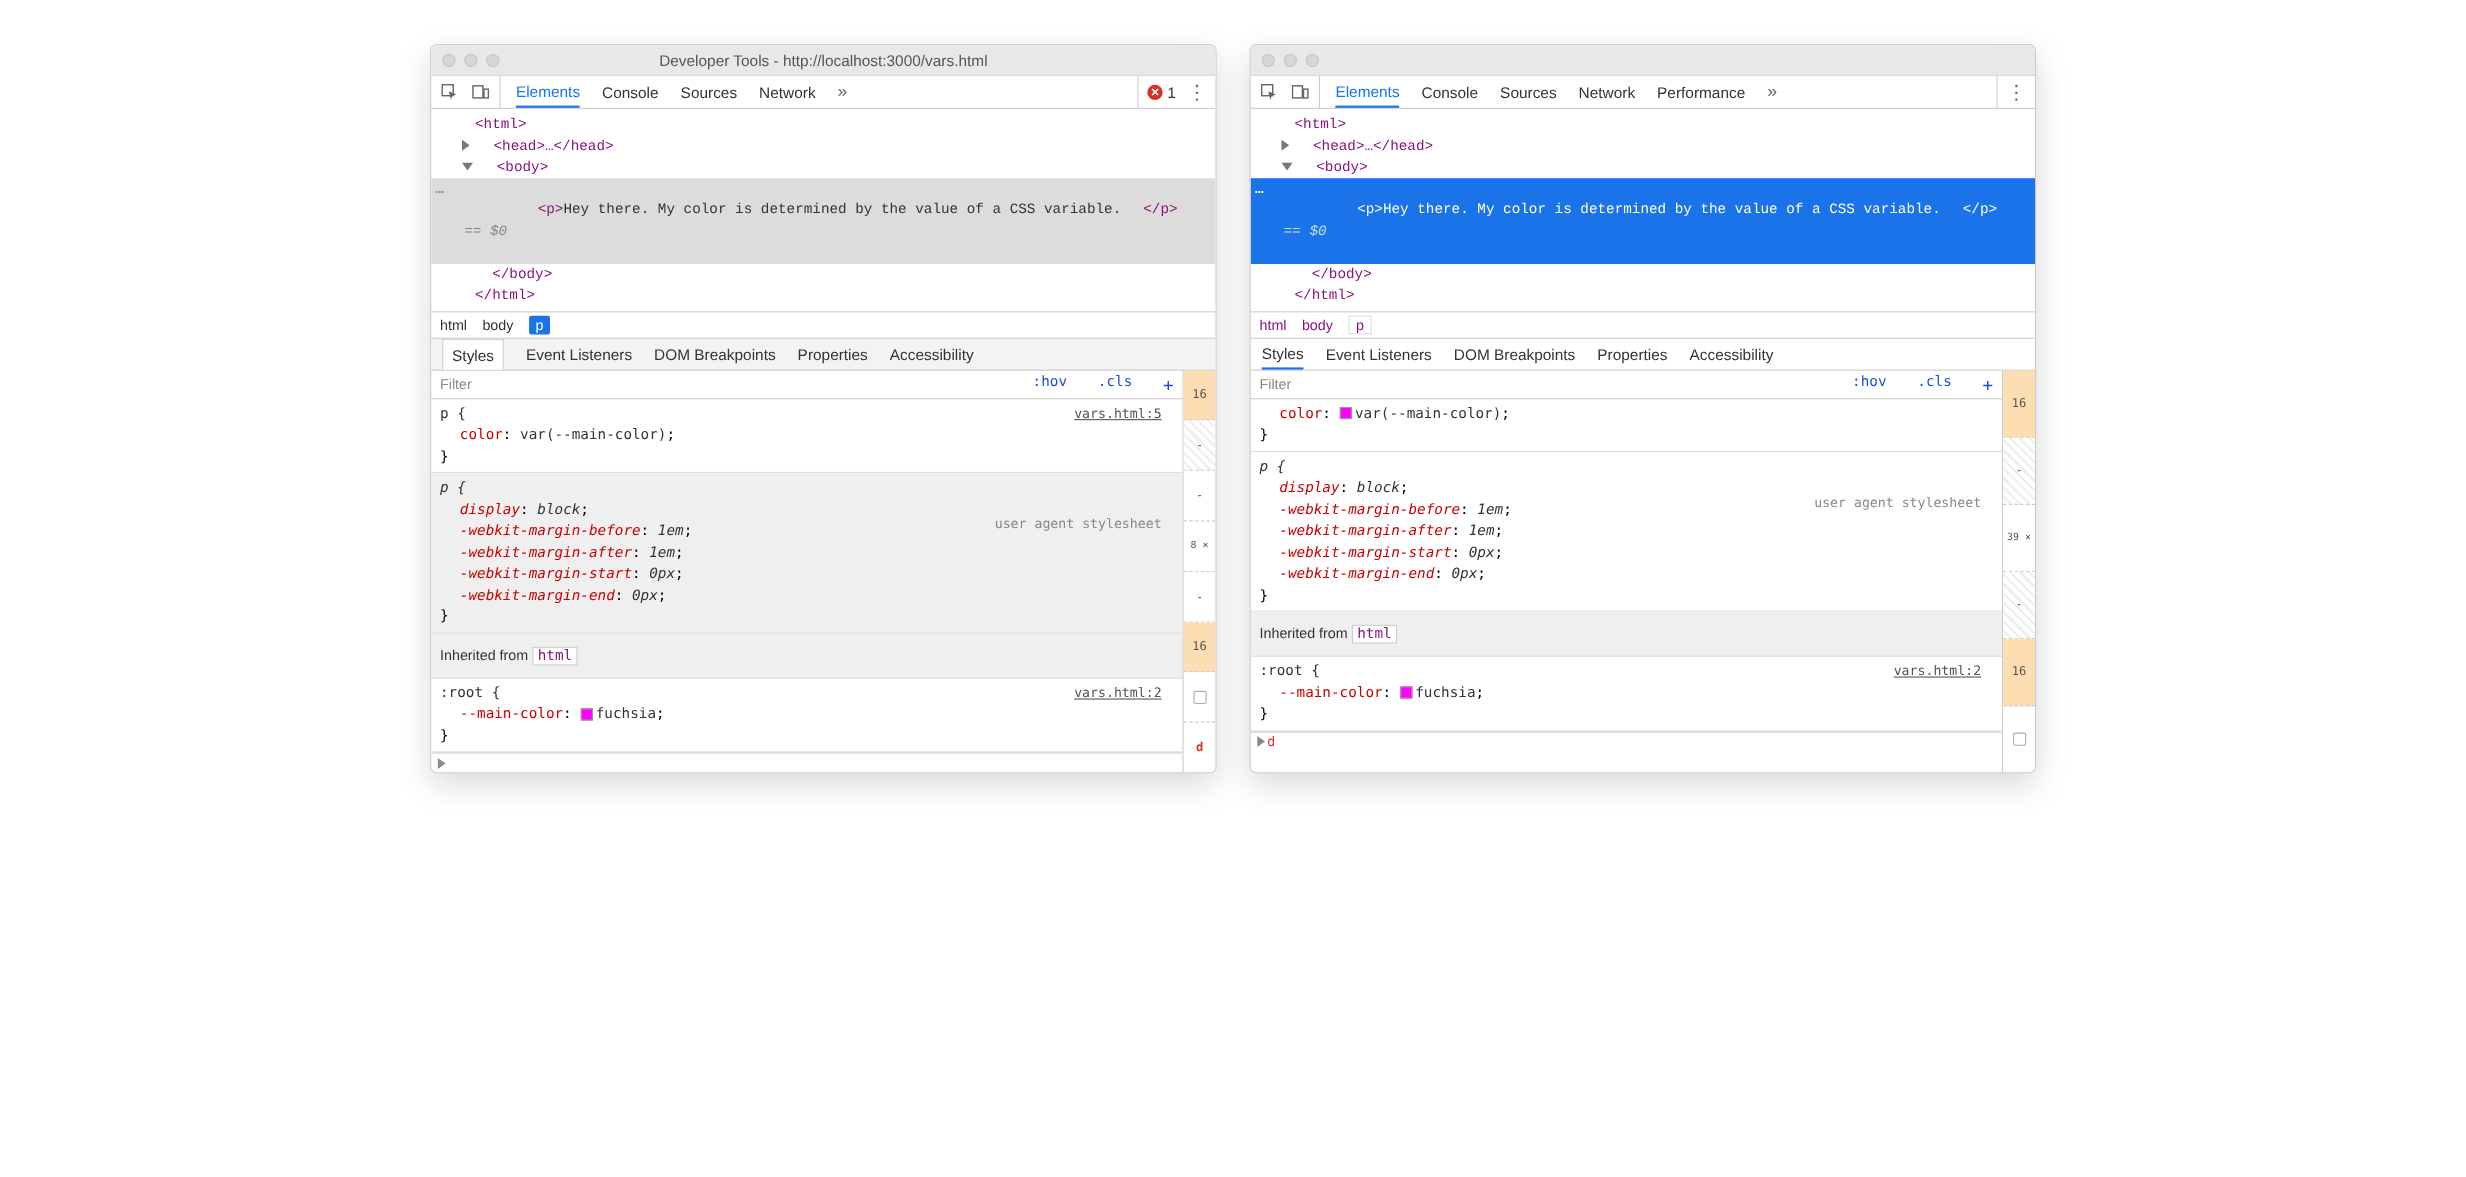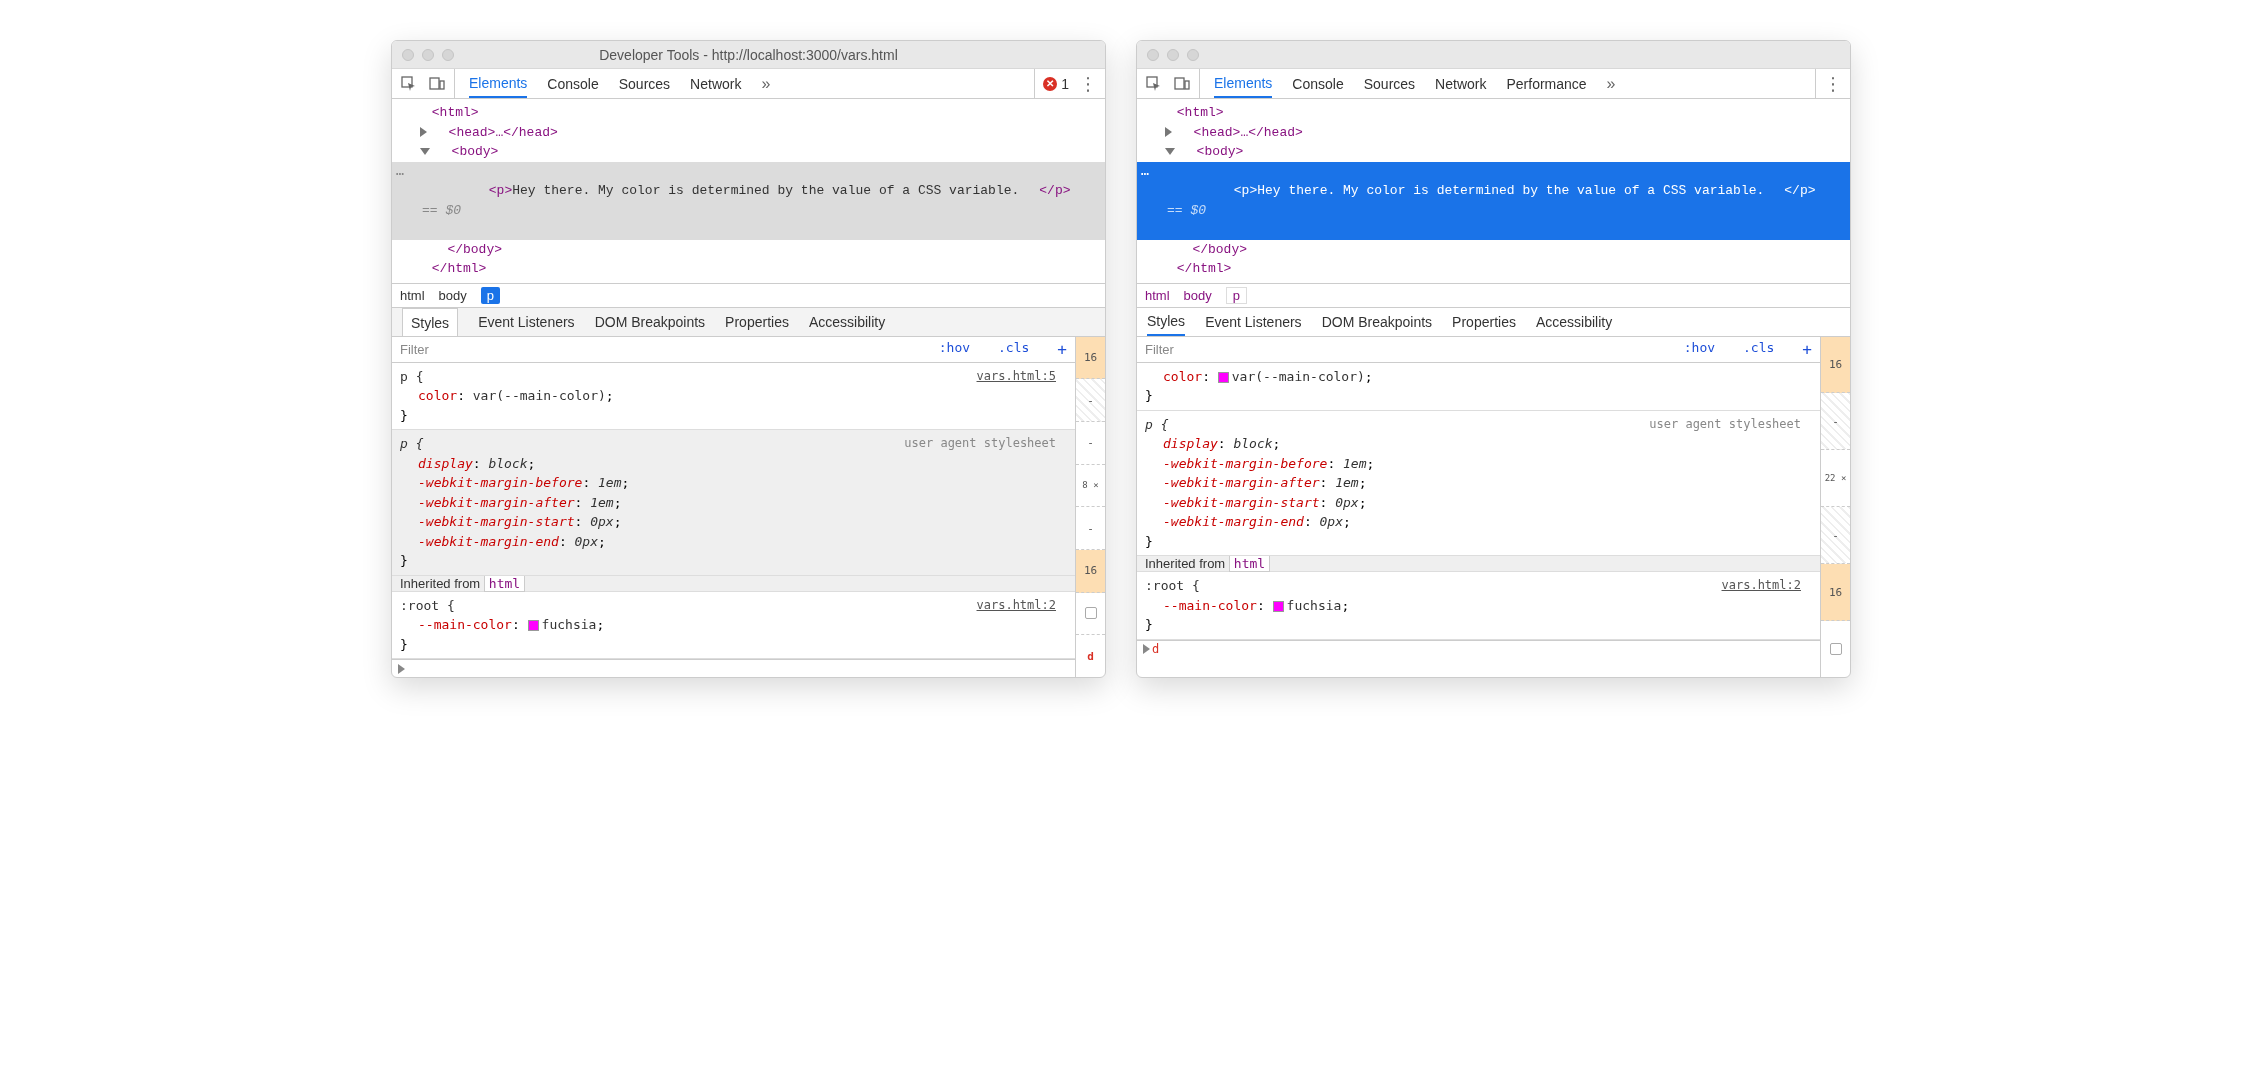--- a/index.html
+++ b/index.html
@@ -135,33 +135,33 @@
   .rule {
     font-family: Menlo, Monaco, monospace;
     font-size: 13px;
     padding: 4px 8px;
     border-bottom: 1px solid #ddd;
     line-height: 1.5;
     position: relative;
   }
   .rule.shaded { background: #efefef; }
   .rule .src { position: absolute; right: 19px; top: 4px; color: #555; text-decoration: underline; font-size: 12px; }
-  .rule .src.nolink { text-decoration: none; color: #888; font-style: normal; }
+  .rule .src.nolink { text-decoration: none; color: #888; font-style: normal; margin-top: 33px; }
   .sel { color: #333; }
   .prop { color: #c80000; }
   .val { color: #333; }
   .prop-line { padding-left: 18px; }
   .italic .sel, .italic .prop, .italic .val { font-style: italic; }
   .swatch { display: inline-block; width: 11px; height: 11px; background: #ff00ff; border: 1px solid #999; vertical-align: middle; margin-right: 3px; }
 
   .inherited {
     background: #efefef;
     border-bottom: 1px solid #ddd;
     font-size: 13px;
-    padding: 0 8px;
+    padding: 12px 8px;
     font-family: inherit;
     color: #333;
   }
   .inherited .mono { font-family: Menlo, monospace; background: #fff; border: 1px solid #ccc; padding: 0 4px; color: #881280; }
 
   .console-strip { height: 18px; border-top: 1px solid #ccc; background: #fff; display: flex; align-items: center; padding: 0 6px; font-family: Menlo, monospace; font-size: 12px; }
   .console-strip .tri-right { border-left-color: #888; }
   .cd { color: #d93025; }
   .ccb { width: 12px; height: 12px; border: 1px solid #aaa; border-radius: 2px; margin-left: auto; }
 </style>
@@ -396,21 +396,21 @@
       </div>
 
       <div class="console-strip">
         <span class="tri tri-right"></span>
         <span class="cd">d</span>
       </div>
     </div>
     <div class="styles-gutter">
       <div class="gcell orange">16</div>
       <div class="gcell dash">-</div>
-      <div class="gcell" style="font-size:9px">22 ×</div>
+      <div class="gcell" style="font-size:9px">39 ×</div>
       <div class="gcell dash">-</div>
       <div class="gcell orange">16</div>
       <div class="gcell" style="border:none">
           <div class="ccb" style="margin:0"></div>
         </div>
     </div>
   </div>
 </div>
 
 </body></html>

